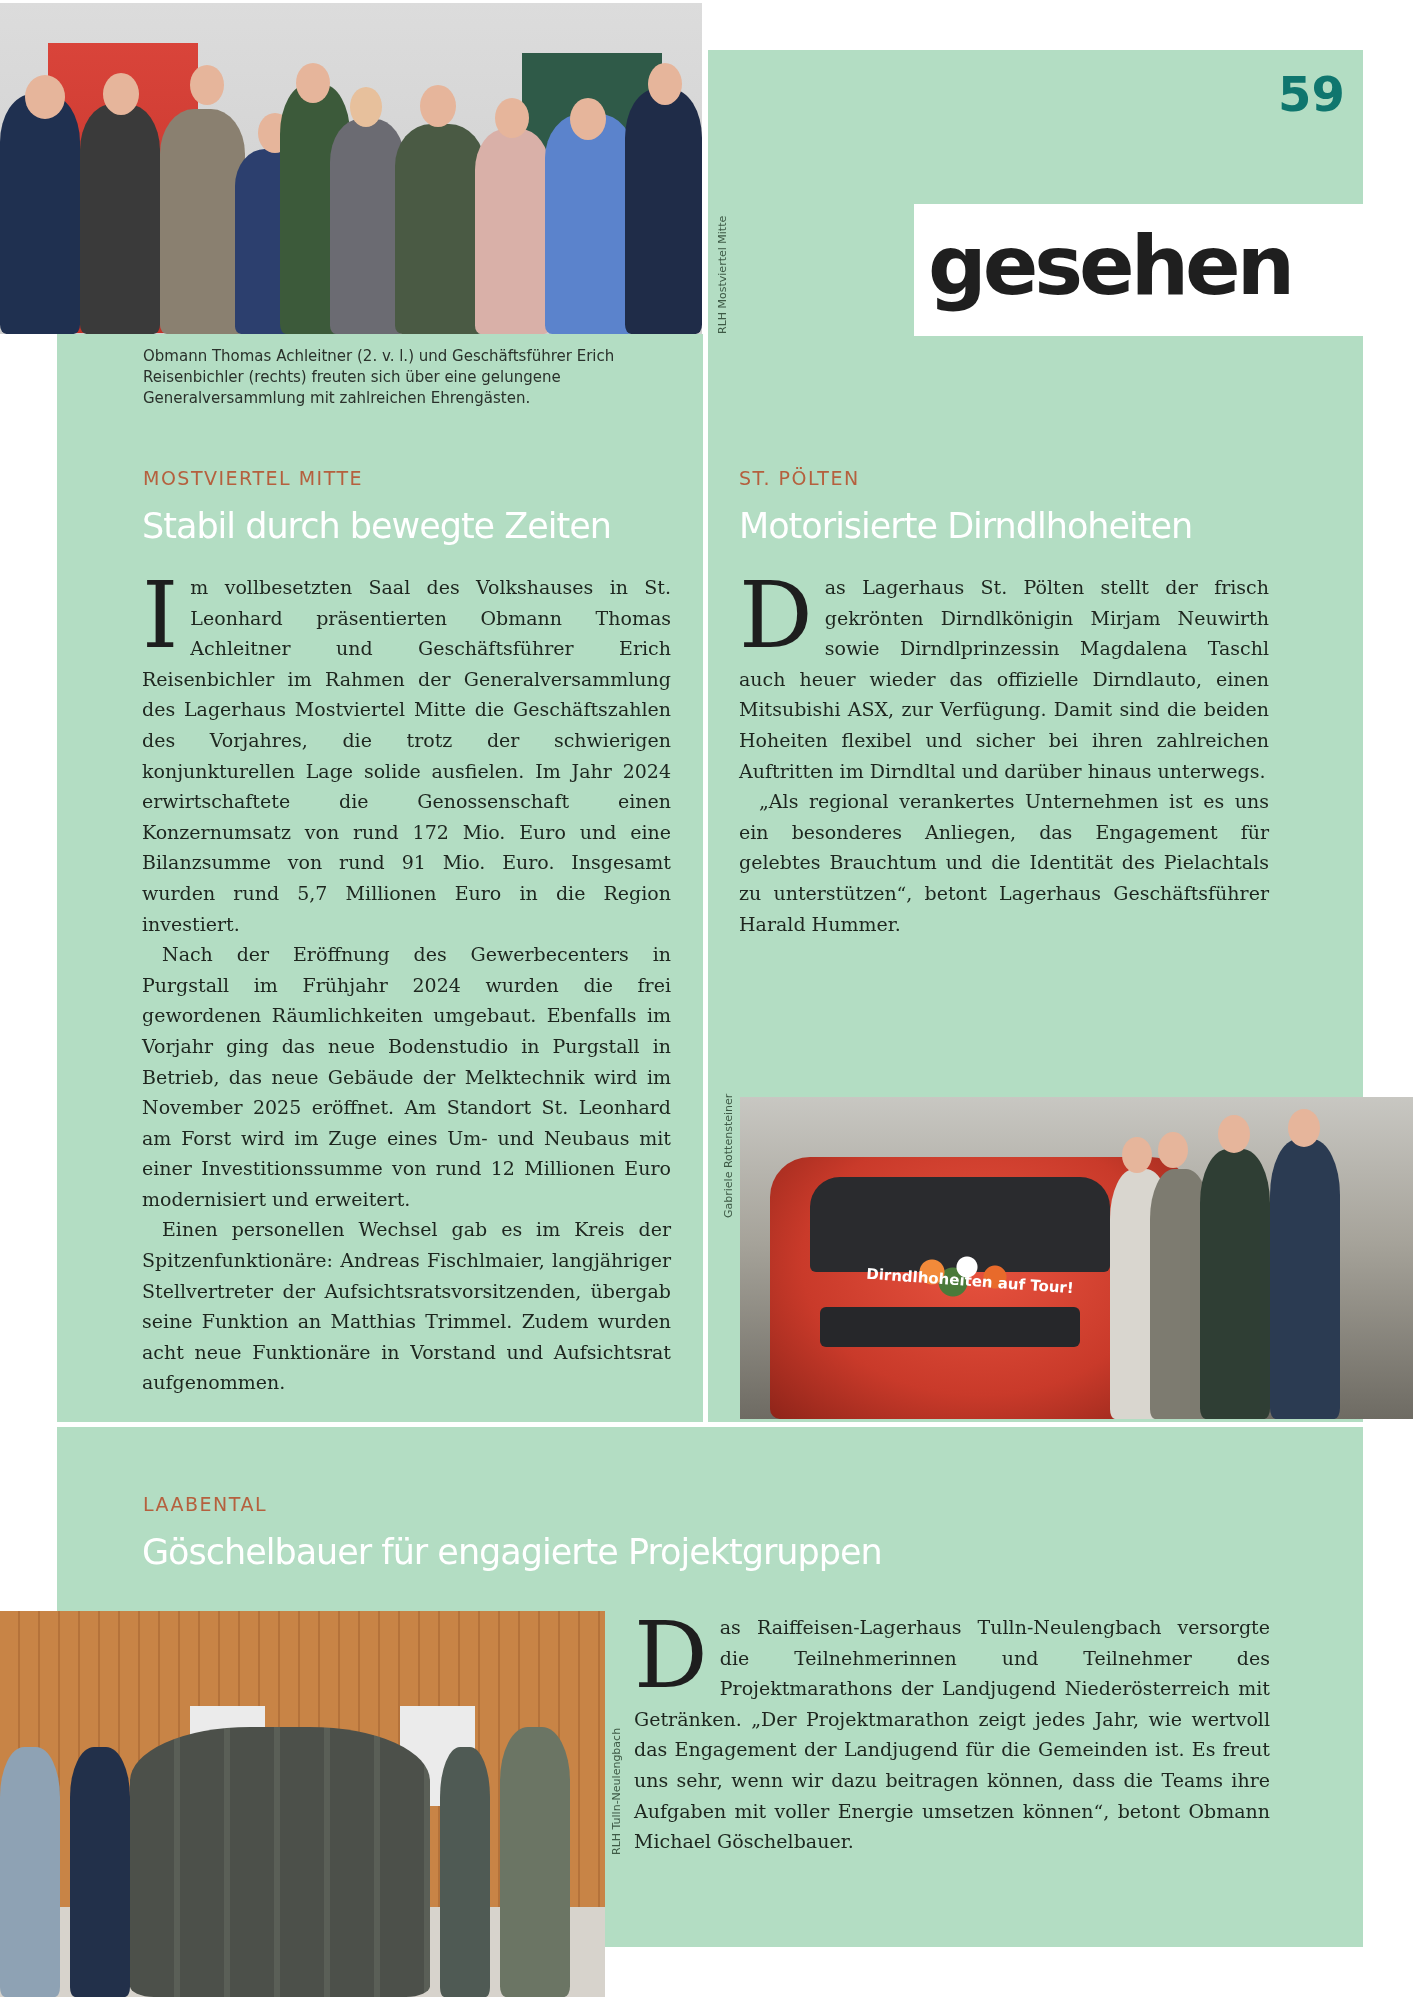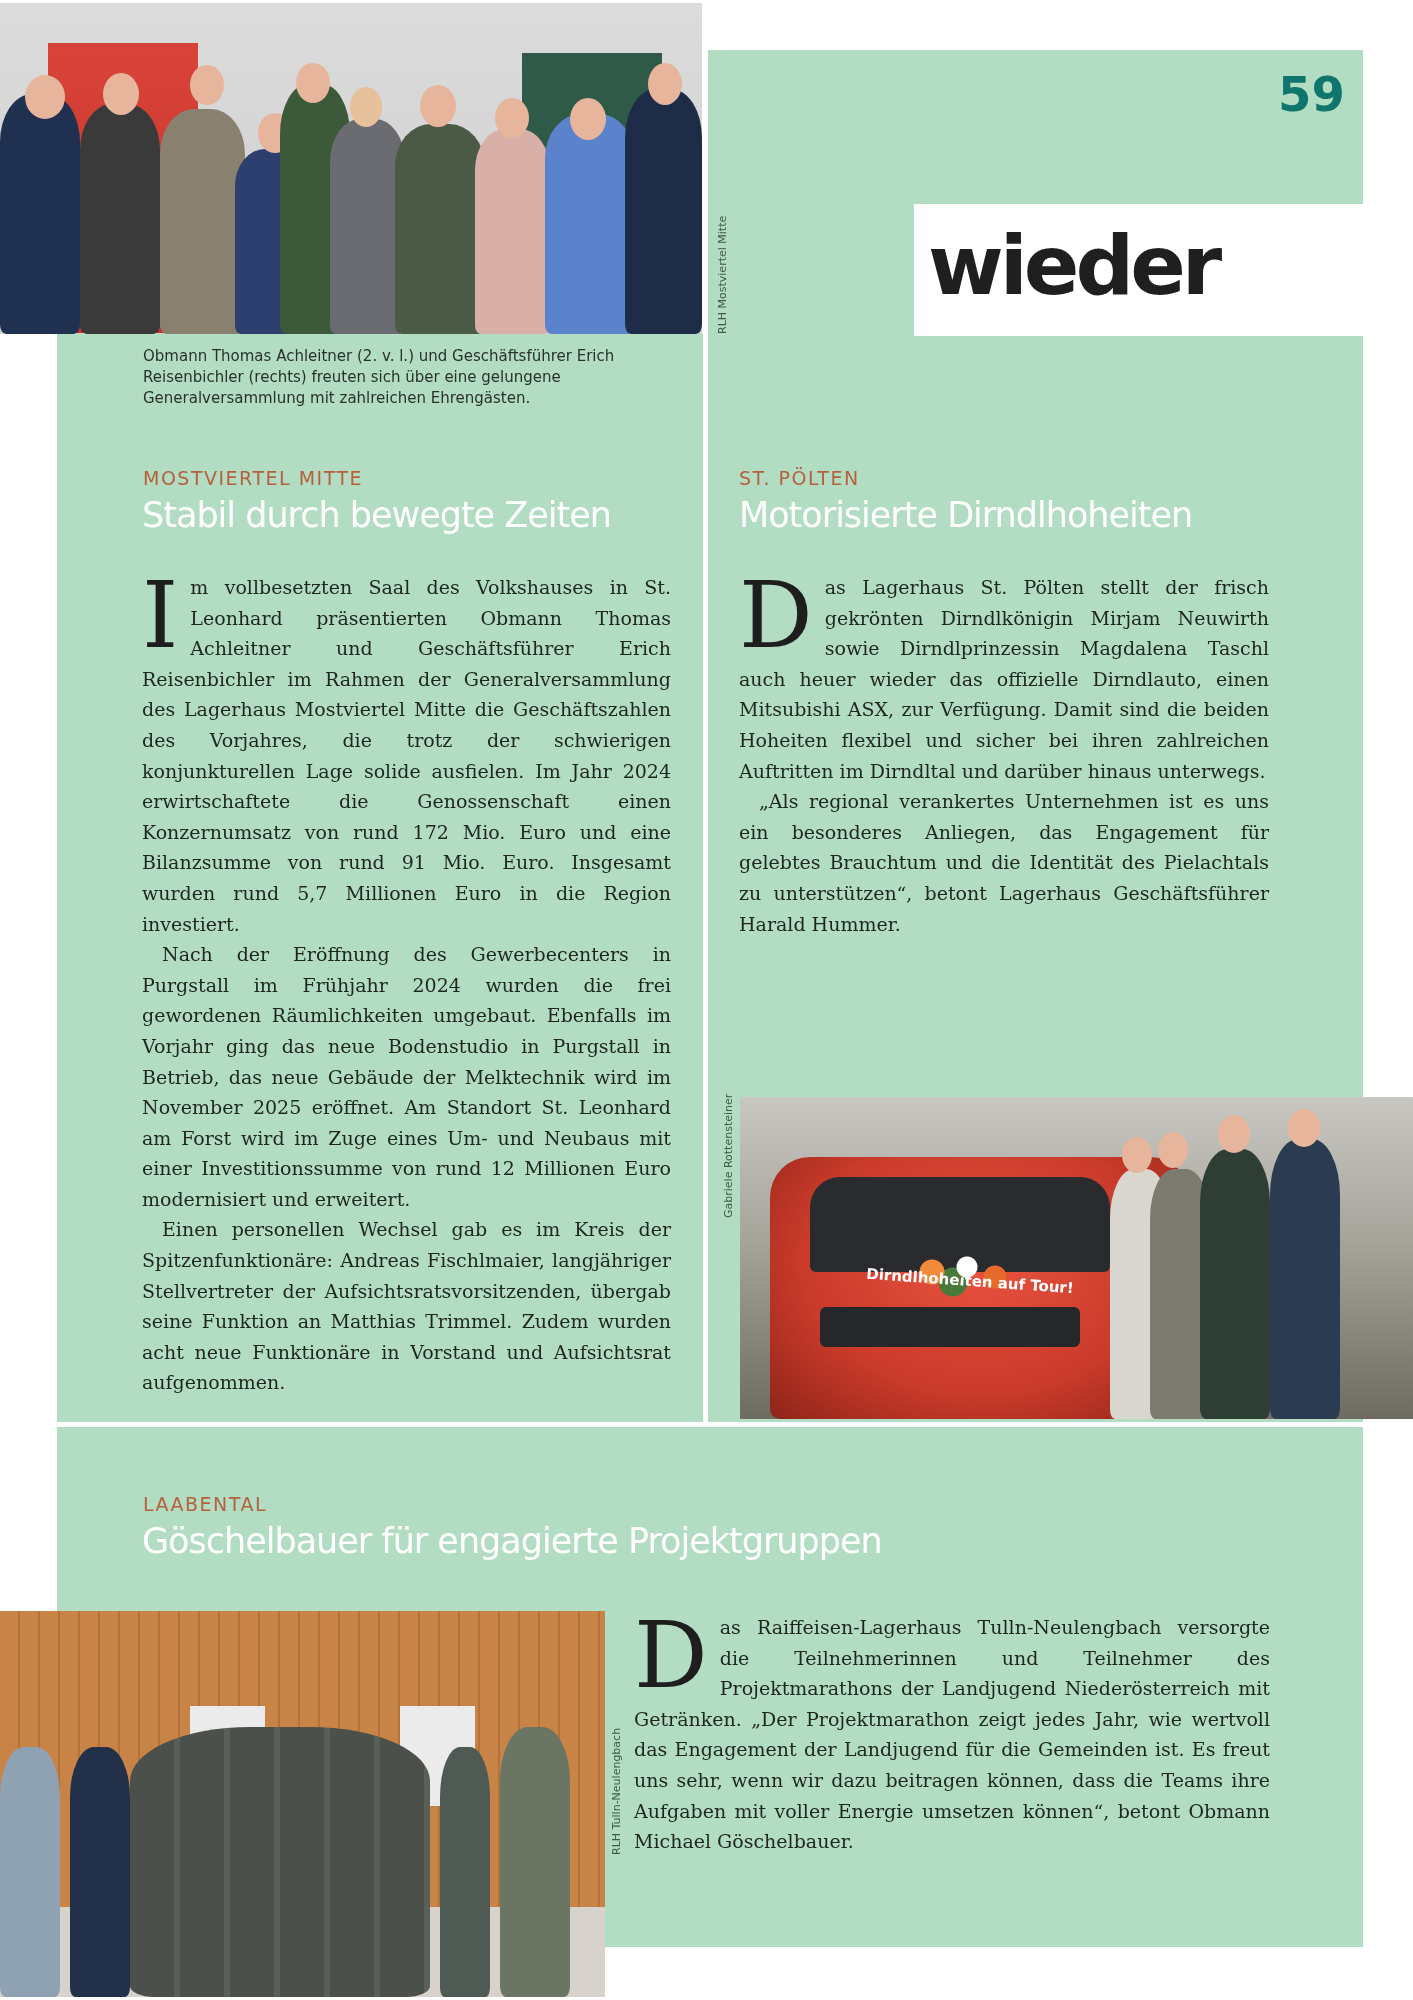--- a/index.html
+++ b/index.html
@@ -31,42 +31,42 @@
                radial-gradient(circle at 75% 60%,#e86a2b 0 11px,transparent 12px),
                radial-gradient(circle at 45% 70%,#4a7a3a 0 14px,transparent 15px); }
 
   .photo-group { left:0; top:1611px; width:605px; height:386px;
     background:repeating-linear-gradient(90deg,#c88446 0 18px,#b4723a 18px 20px); }
   .photo-group .ground { position:absolute; left:0; bottom:0; width:100%; height:90px; background:#d7d3cc; }
   .photo-group .door { position:absolute; top:95px; width:75px; height:100px; background:#ebebeb; }
 
   
   .kicker { font-family:"DejaVu Sans", sans-serif; font-size:19px; letter-spacing:1.5px; color:#b5603e; font-weight:500; }
-  .headline { font-family:"DejaVu Sans", sans-serif; font-size:35px; color:#ffffff; letter-spacing:-1px; line-height:1.1; }
+  .headline { font-family:"DejaVu Sans", sans-serif; font-size:35px; color:#ffffff; letter-spacing:-1px; line-height:1.1;margin-top:11px; }
   .caption { font-family:"DejaVu Sans", sans-serif; font-size:15px; line-height:21px; color:#2a312b; }
   .body { font-family:"DejaVu Serif", serif; font-size:19px; line-height:30.6px; text-align:justify; color:#1e261f; hyphens:manual; }
   .body p { margin:0; text-indent:20px; }
   .body p.first { text-indent:0; }
   .dropcap { float:left; font-family:"DejaVu Serif", serif; font-size:92px; line-height:76px; margin:6px 12px 0 0; color:#1e1e1e; }
   .credit { position:absolute; font-family:"DejaVu Sans", sans-serif; font-size:11px; color:#3e5a46;
     transform-origin:left top; transform:rotate(-90deg); white-space:nowrap; }
   .pagenum { font-family:"DejaVu Sans", sans-serif; font-weight:bold; font-size:48px; color:#0f766e; }
   .section-title { font-family:"DejaVu Sans", sans-serif; font-weight:bold; font-size:82px; letter-spacing:-4px; color:#1f1f1f; }
 </style>
 </head>
 <body>
 
 <div class="abs green" style="left:708px;top:50px;width:655px;height:1372px;"></div>
 <div class="abs green" style="left:57px;top:334px;width:646px;height:1088px;"></div>
 <div class="abs" style="left:703px;top:334px;width:5px;height:1088px;background:#ffffff;"></div>
 <div class="abs green" style="left:57px;top:1427px;width:1306px;height:520px;"></div>
 
 <div class="abs pagenum" style="left:1278px;top:66px;">59</div>
 <div class="abs" style="left:914px;top:204px;width:449px;height:132px;background:#ffffff;">
-  <div class="section-title" style="position:absolute;left:14px;top:14px;">wieder</div>
+  <div class="section-title" style="position:absolute;left:14px;top:14px;">gesehen</div>
 </div>
 
 <div class="photo photo-top">
   <div class="banner-red"></div>
   <div class="banner-green"></div>
   <div class="person" style="left:0;width:80px;height:240px;background:#1f3050;"></div>
   <div class="head" style="left:25px;top:72px;width:40px;height:44px;"></div>
   <div class="person" style="left:80px;width:80px;height:230px;background:#3a3a3a;"></div>
   <div class="head" style="left:103px;top:70px;width:36px;height:42px;"></div>
   <div class="person" style="left:160px;width:85px;height:225px;background:#8a8070;"></div>

